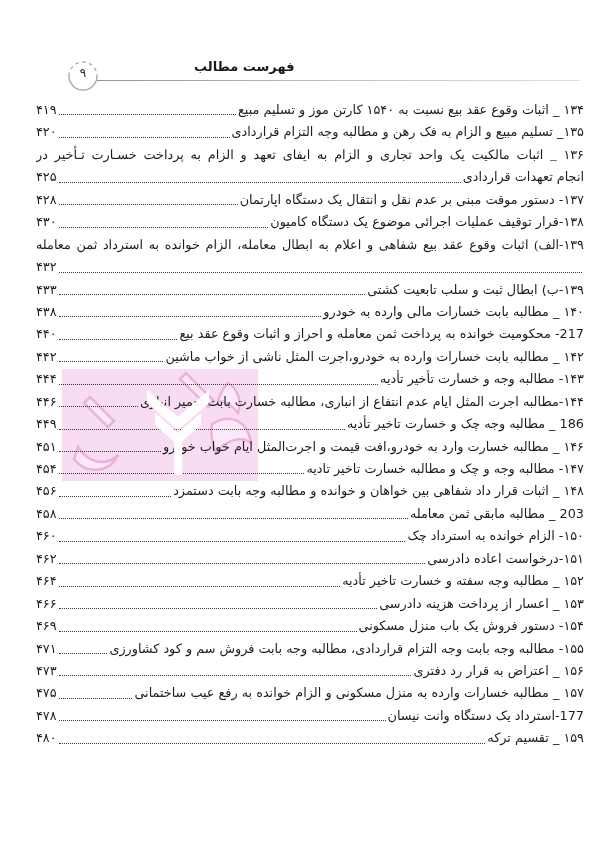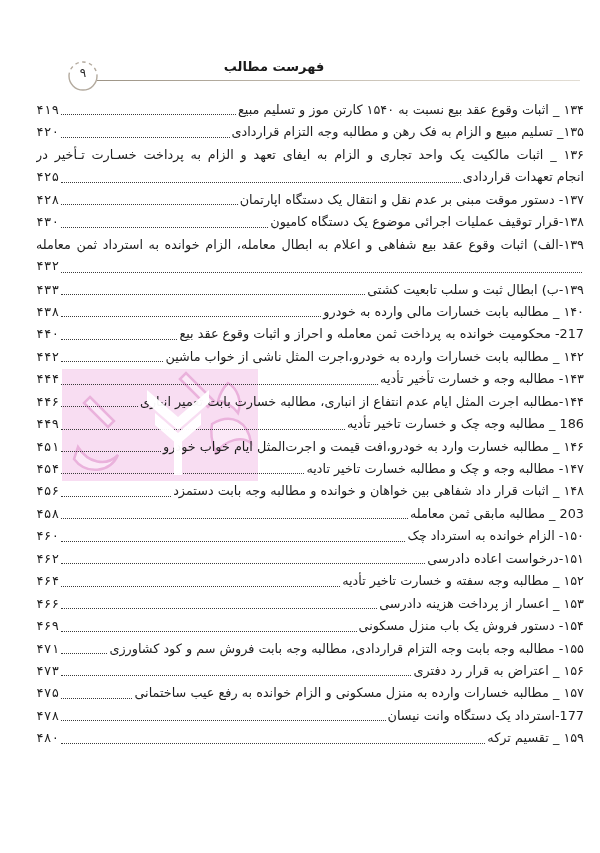--- a/index.html
+++ b/index.html
@@ -14,21 +14,21 @@
   
   .hdr-circle{
     position:absolute;left:67px;top:60px;width:32px;height:32px;z-index:2;
   }
   .hdr-circle .num{
     position:absolute;left:0;top:6px;width:32px;text-align:center;
     font-size:12px;color:#2a2a2a;
   }
   .hdr-title{
     position:absolute;top:59px;left:194px;width:160px;
-    text-align:center;font-size:13px;font-weight:bold;color:#1a1a1a;
+    text-align:left;font-size:13px;font-weight:bold;color:#1a1a1a;
   }
   .hdr-rule{
     position:absolute;top:80px;left:97px;right:20px;height:1px;
     background:linear-gradient(to right,#9d9486,#cfc8bd 60%,#e2ddd4);
     z-index:1;
   }
   
   .wm-bg{position:absolute;left:62px;top:369px;width:196px;height:112px;z-index:0;pointer-events:none;}
   .wm-fg{position:absolute;left:62px;top:369px;width:196px;height:112px;z-index:2;pointer-events:none;}
   
@@ -40,24 +40,24 @@
   .toc-row{
     display:flex;align-items:baseline;
     height:22.45px;line-height:22.45px;overflow:hidden;
   }
   .toc-row .t{white-space:nowrap;}
   .toc-row .dots{flex:1 1 auto;min-width:10px;position:relative;align-self:stretch;}
   .toc-row .dots::after{
     content:"";position:absolute;left:2px;right:2px;bottom:6px;
     border-bottom:1.8px dotted #3a3a3a;
   }
-  .toc-row .pg{white-space:nowrap;font-family:Liberation Mono, monospace;}
+  .toc-row .pg{white-space:nowrap;}
   .toc-line.full{
     height:22.45px;line-height:22.45px;overflow:hidden;
-    text-align:justify;text-align-last:justify;
+    text-align:justify;text-align-last:justify;font-family:Liberation Serif, serif;
   }
 </style>
 </head>
 <body>
 
 <svg class="wm-bg" viewBox="0 0 196 112" xmlns="http://www.w3.org/2000/svg">
   <rect x="0" y="0" width="196" height="112" fill="#f5d2ee" fill-opacity="0.75"></rect>
   <g stroke="#e9aeda" stroke-width="2.5" fill="#fdf4fb" fill-opacity="0.6" opacity="0.9">
     <path d="M118 10 L146 38 L152 32 L124 4 Z"></path>
     <path d="M150 55 C170 43 186 53 189 74 C180 67 164 70 154 84 C150 74 148 64 150 55 Z"></path>

